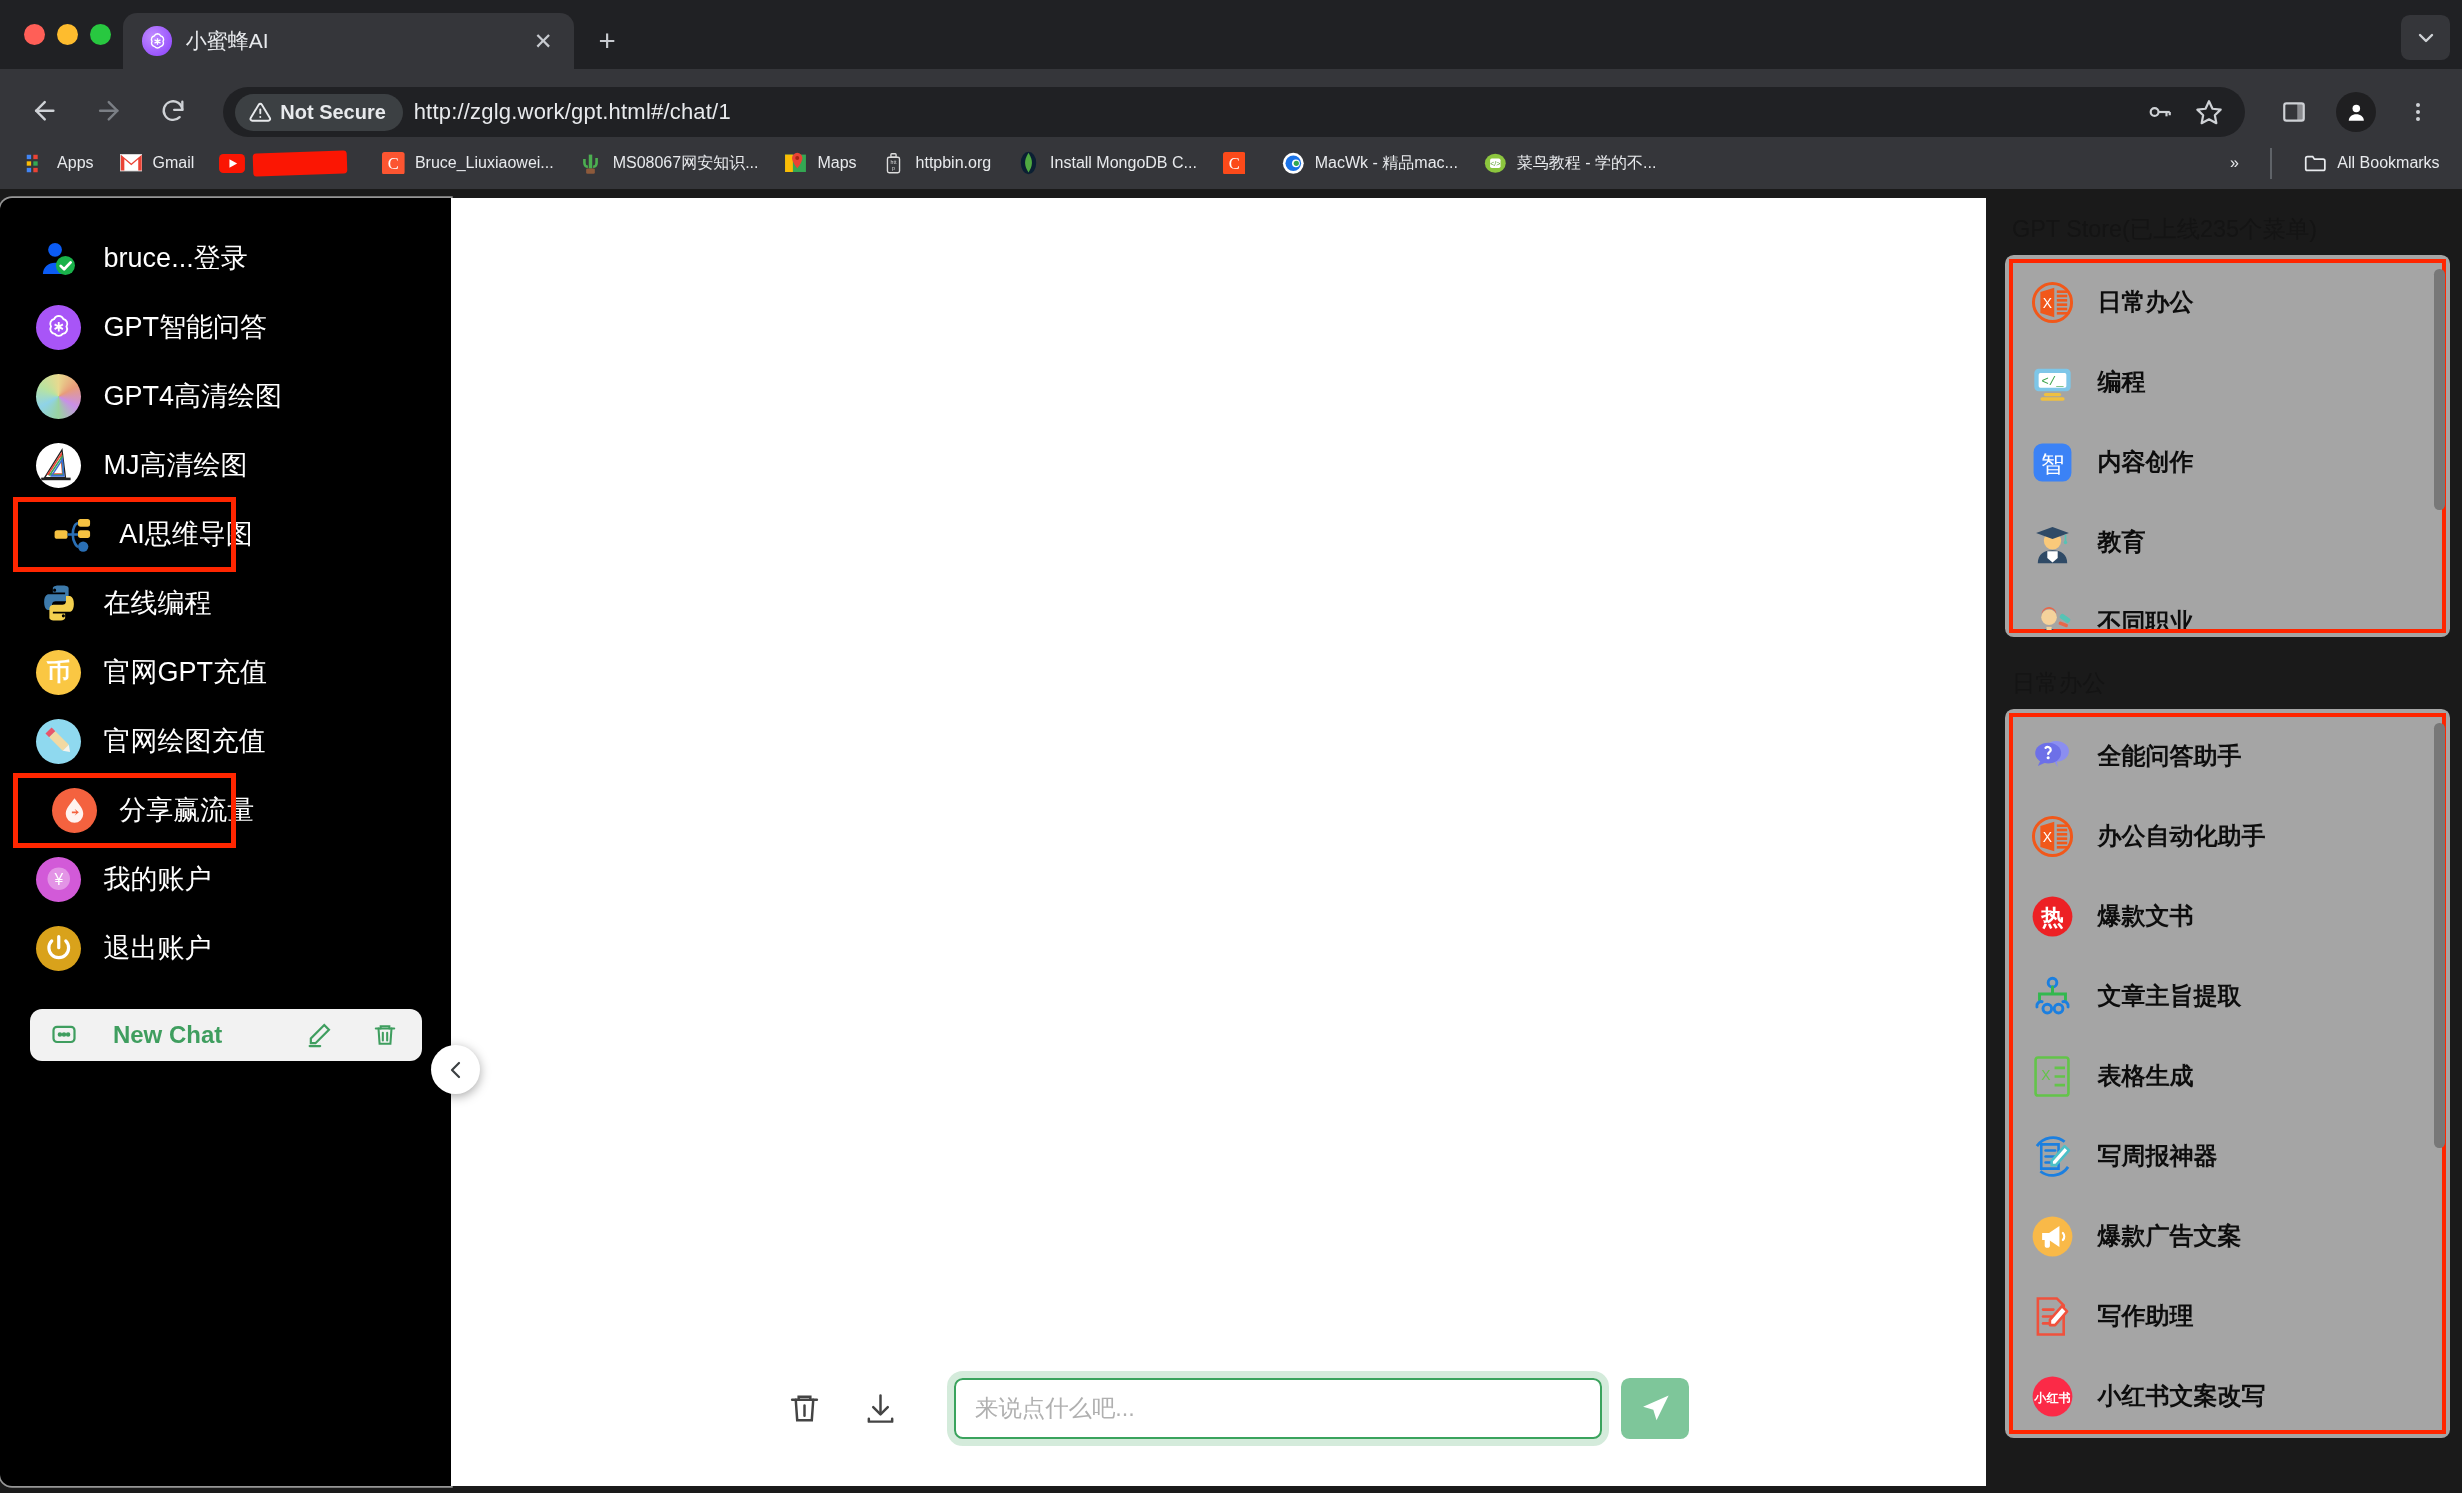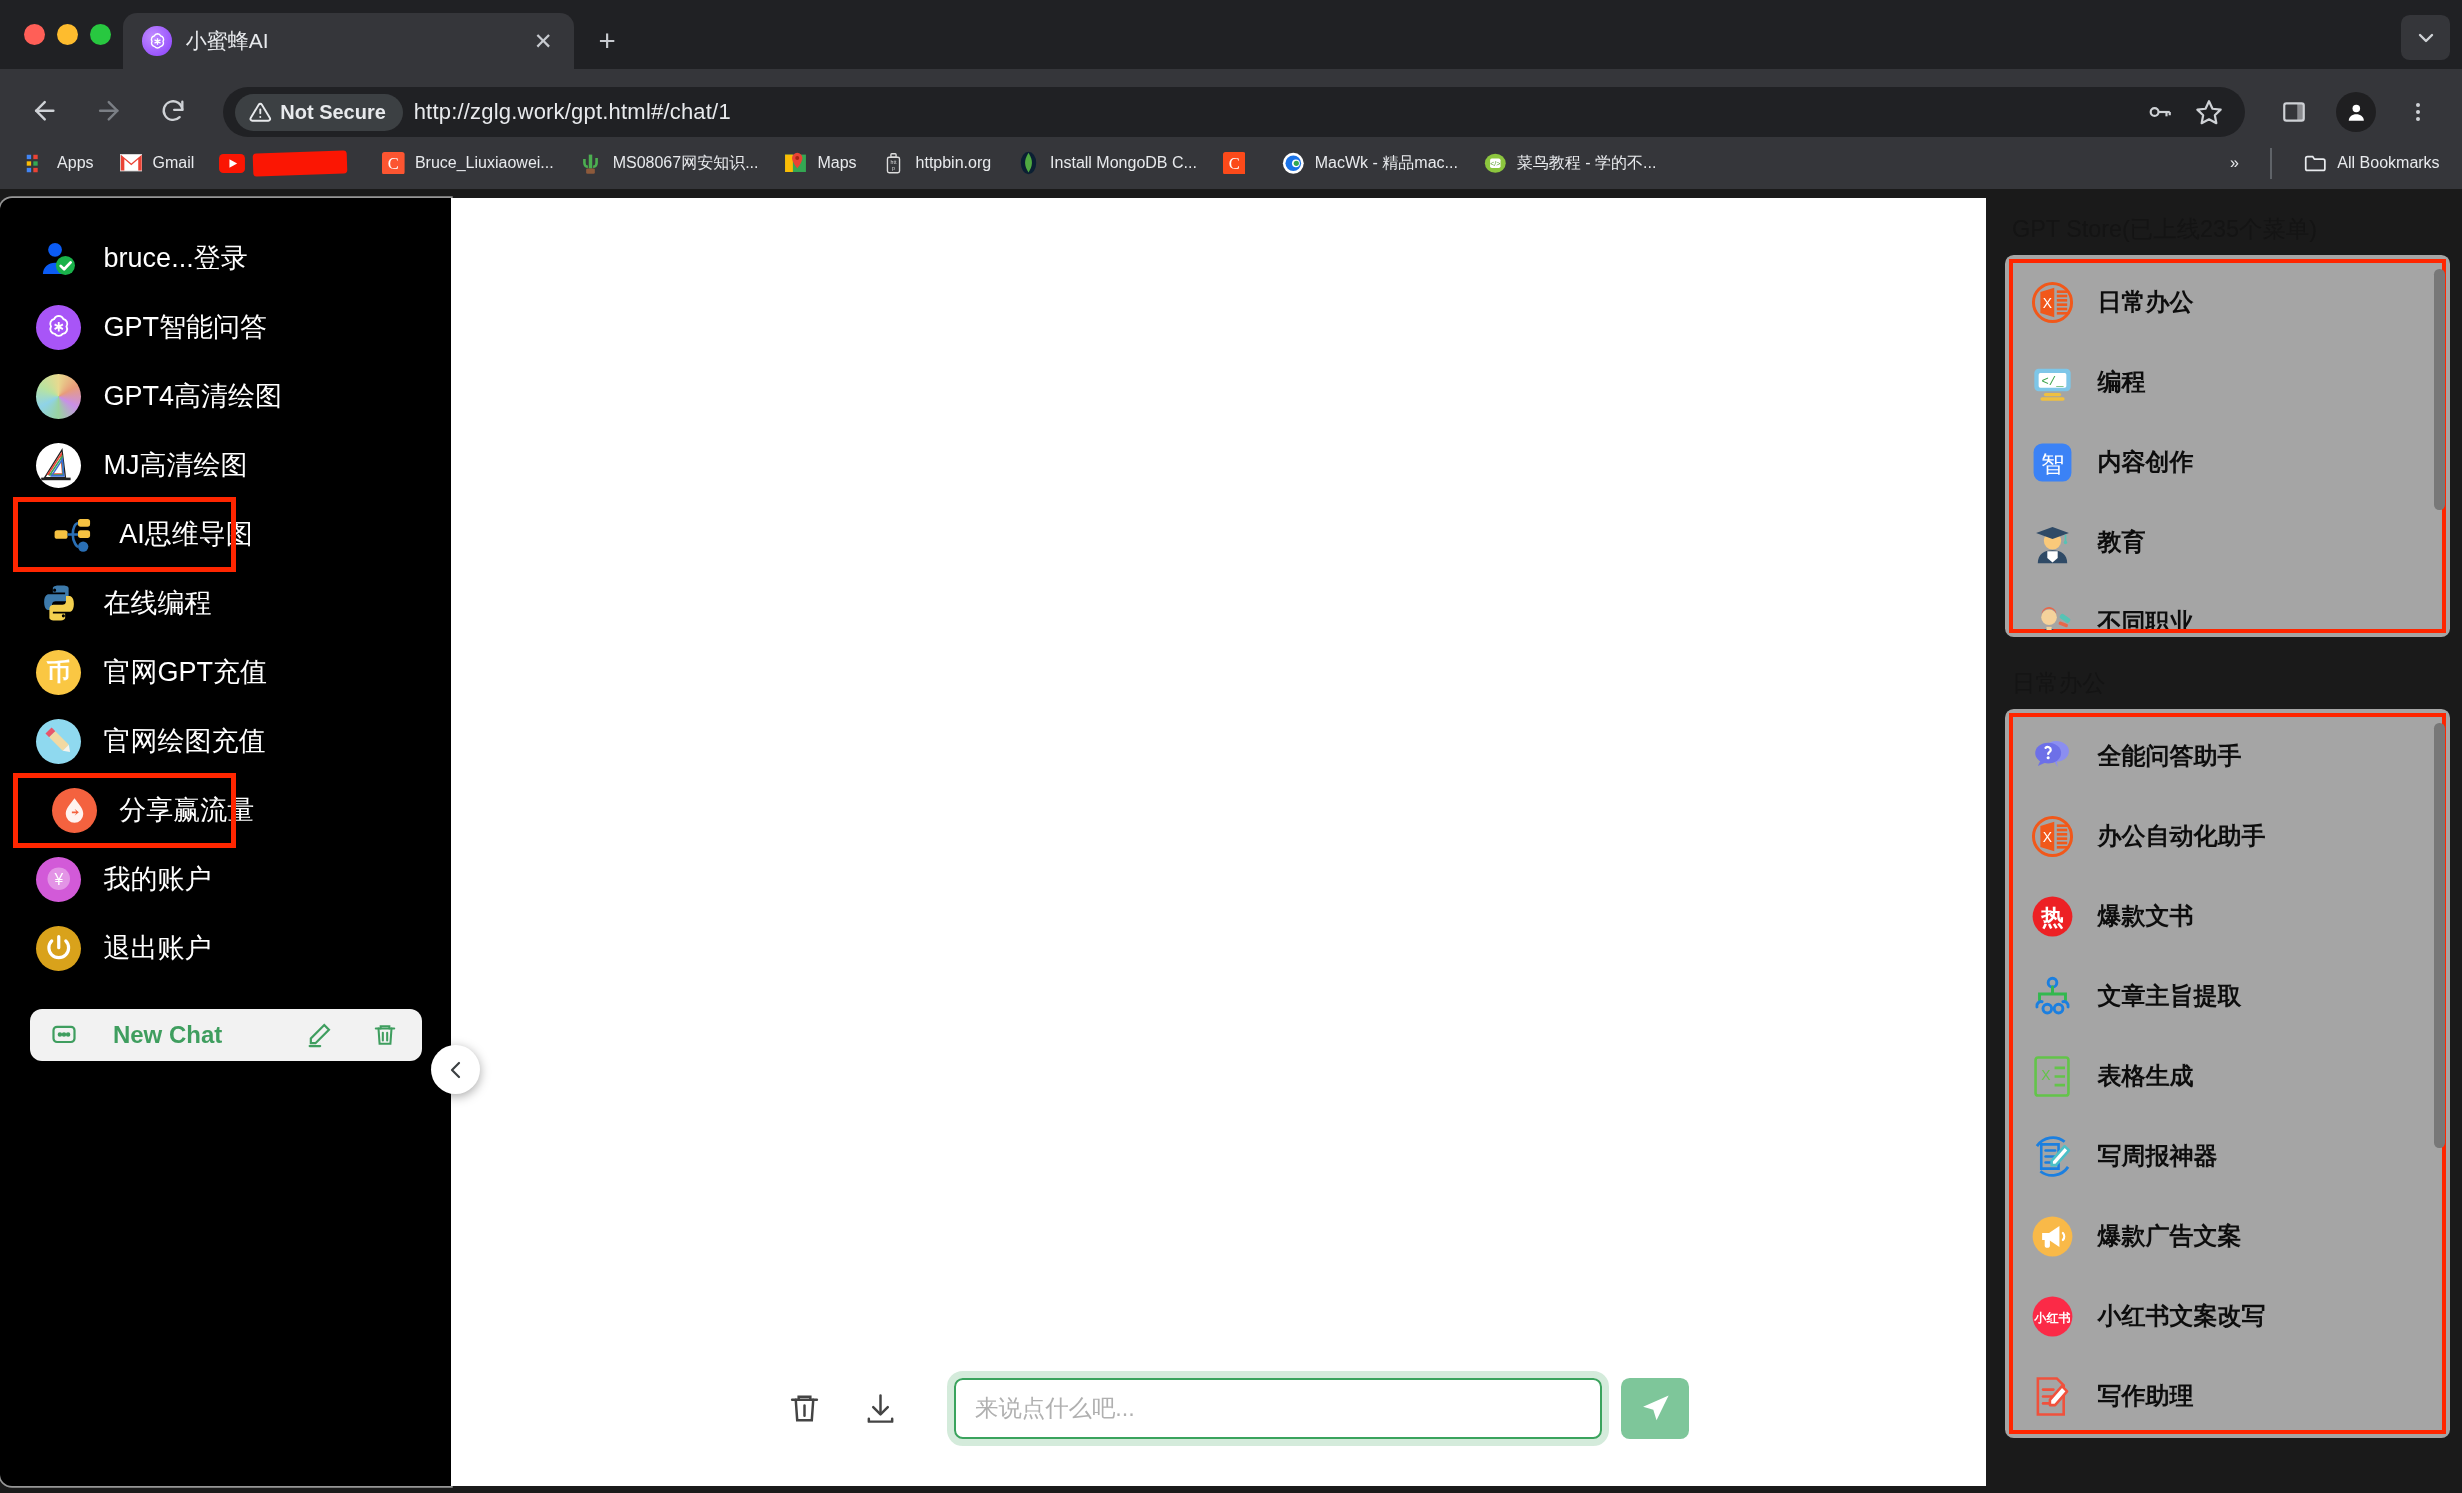--- a/index.html
+++ b/index.html
@@ -732,42 +732,42 @@
                 <path d="M14 22h8l12-8v24l-12-8h-8z" fill="#fff"></path>
                 <path d="M17 30v6a3 3 0 0 0 6 0v-6z" fill="#fff"></path>
                 <path d="M38 22a6 6 0 0 1 0 8" stroke="#fff" stroke-width="2.6" fill="none" stroke-linecap="round"></path>
                 </svg>
             </span>
             <span class="rp-label">爆款广告文案</span>
           </div>
 
           <div class="rp-item">
             <span class="rp-icon">
-              <svg width="45" height="45" viewBox="0 0 52 52">
-                <circle cx="26" cy="26" r="23" fill="#fb2a47"></circle>
-                <text x="26" y="32" font-size="14" fill="#fff" text-anchor="middle" font-weight="bold">小红书</text>
-                </svg>
-            </span>
-            <span class="rp-label">小红书文案改写</span>
-          </div>
-
-          <div class="rp-item">
-            <span class="rp-icon">
               <svg width="43" height="45" viewBox="0 0 50 52" fill="none" stroke="#f0513c" stroke-width="3">
                 <path d="M8 5h22l8 8v34H8z"></path>
                 <g stroke-linecap="round">
                     <line x1="14" y1="18" x2="26" y2="18"></line>
                   <line x1="14" y1="26" x2="26" y2="26"></line>
                     <line x1="14" y1="34" x2="22" y2="34"></line>
                   </g>
                 <path d="M36 14 L42 20 L28 36 L22 36 L22 30 Z" fill="#fff" stroke-linejoin="round"></path>
                 </svg>
             </span>
             <span class="rp-label">写作助理</span>
           </div>
+
+          <div class="rp-item">
+            <span class="rp-icon">
+              <svg width="45" height="45" viewBox="0 0 52 52">
+                <circle cx="26" cy="26" r="23" fill="#fb2a47"></circle>
+                <text x="26" y="32" font-size="14" fill="#fff" text-anchor="middle" font-weight="bold">小红书</text>
+                </svg>
+            </span>
+            <span class="rp-label">小红书文案改写</span>
+          </div>
         </div>
         <div class="rp-scroll" style="top:14px;height:425px"></div>
       </div>
 
     </div>
   </div>
 </div>
 
 
 </body></html>

